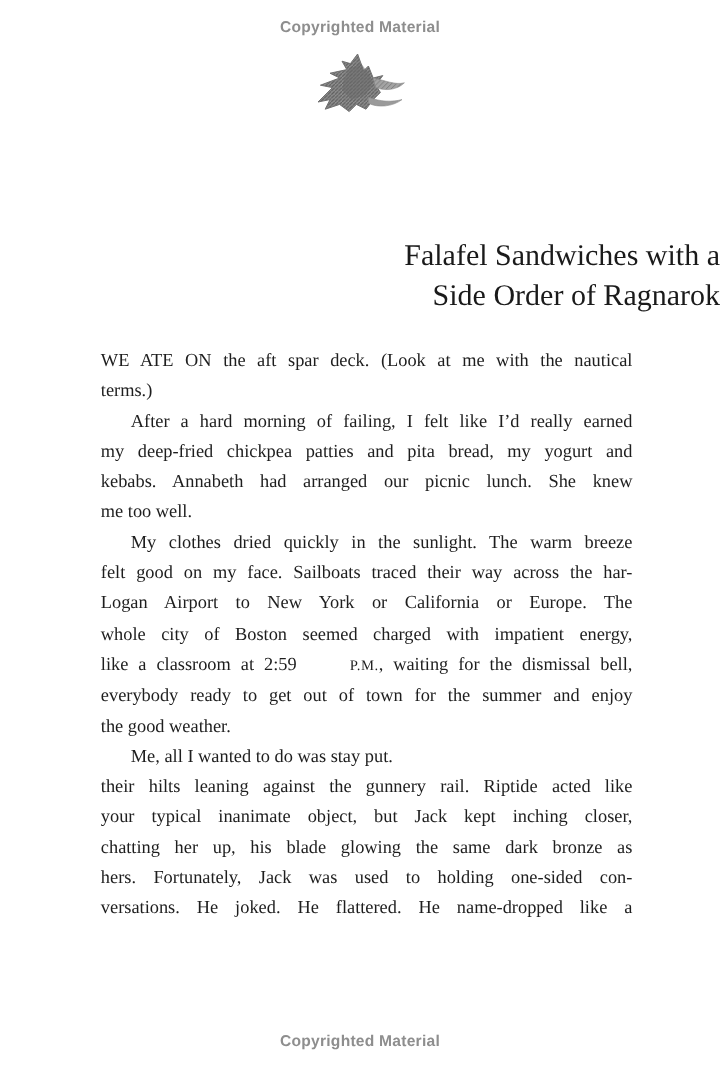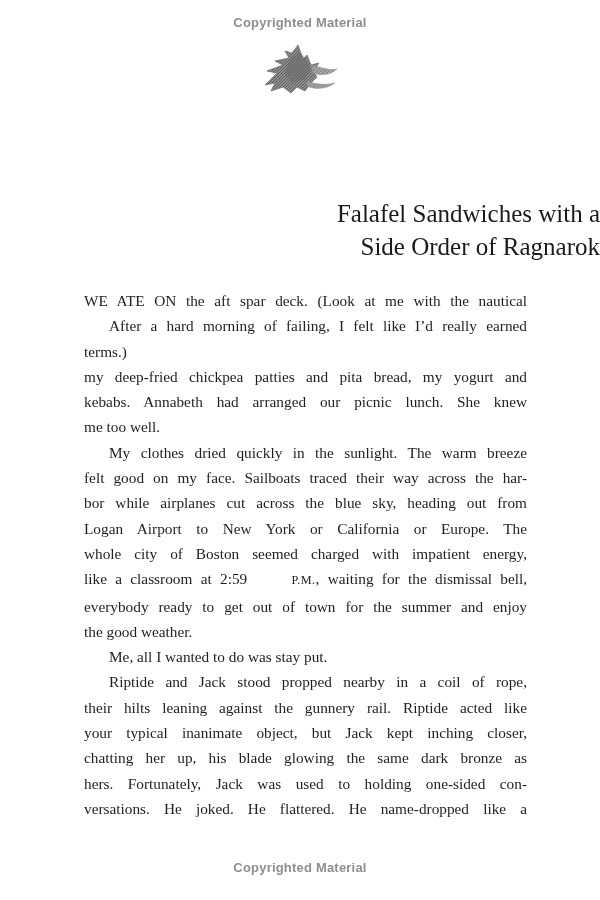--- a/index.html
+++ b/index.html
@@ -99,35 +99,33 @@
   </div>
 
 
   <h1 class="title">
     <span class="title-line">Falafel Sandwiches with a</span>
     <span class="title-line">Side Order of Ragnarok</span>
   </h1>
 
   <div class="body-text">
       <div class="line">WE ATE ON the aft spar deck. (Look at me with the nautical</div>
+      <div class="line last">terms.)</div>
       <div class="line indent">After a hard morning of failing, I felt like I’d really earned</div>
-      <div class="line last">terms.)</div>
       <div class="line">my deep-fried chickpea patties and pita bread, my yogurt and</div>
       <div class="line">kebabs. Annabeth had arranged our picnic lunch. She knew</div>
       <div class="line last">me too well.</div>
       <div class="line indent">My clothes dried quickly in the sunlight. The warm breeze</div>
       <div class="line">felt good on my face. Sailboats traced their way across the har-</div>
-      <div class="line">bor while airplanes cut across the blue sky, heading out from</div>
       <div class="line">Logan Airport to New York or California or Europe. The</div>
       <div class="line">whole city of Boston seemed charged with impatient energy,</div>
       <div class="line">like a classroom at 2:59 <span class="sc">P.M.</span>, waiting for the dismissal bell,</div>
       <div class="line">everybody ready to get out of town for the summer and enjoy</div>
       <div class="line last">the good weather.</div>
       <div class="line last indent">Me, all I wanted to do was stay put.</div>
-      <div class="line indent">Riptide and Jack stood propped nearby in a coil of rope,</div>
       <div class="line">their hilts leaning against the gunnery rail. Riptide acted like</div>
       <div class="line">your typical inanimate object, but Jack kept inching closer,</div>
       <div class="line">chatting her up, his blade glowing the same dark bronze as</div>
       <div class="line">hers. Fortunately, Jack was used to holding one-sided con-</div>
       <div class="line">versations. He joked. He flattered. He name-dropped like a</div>
     </div>
 
   <div class="copyright bottom">Copyrighted Material</div>
 
 </div>

